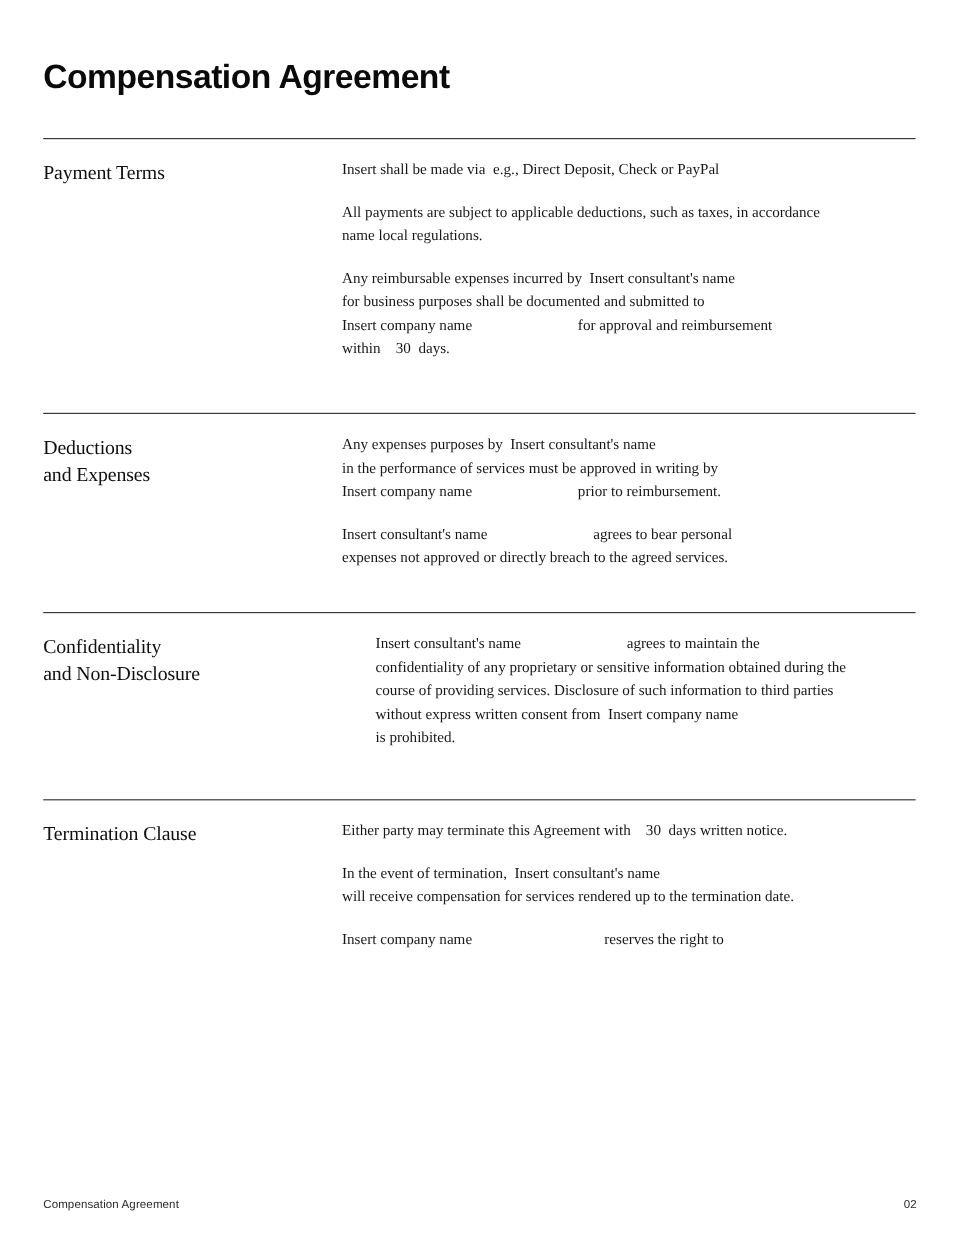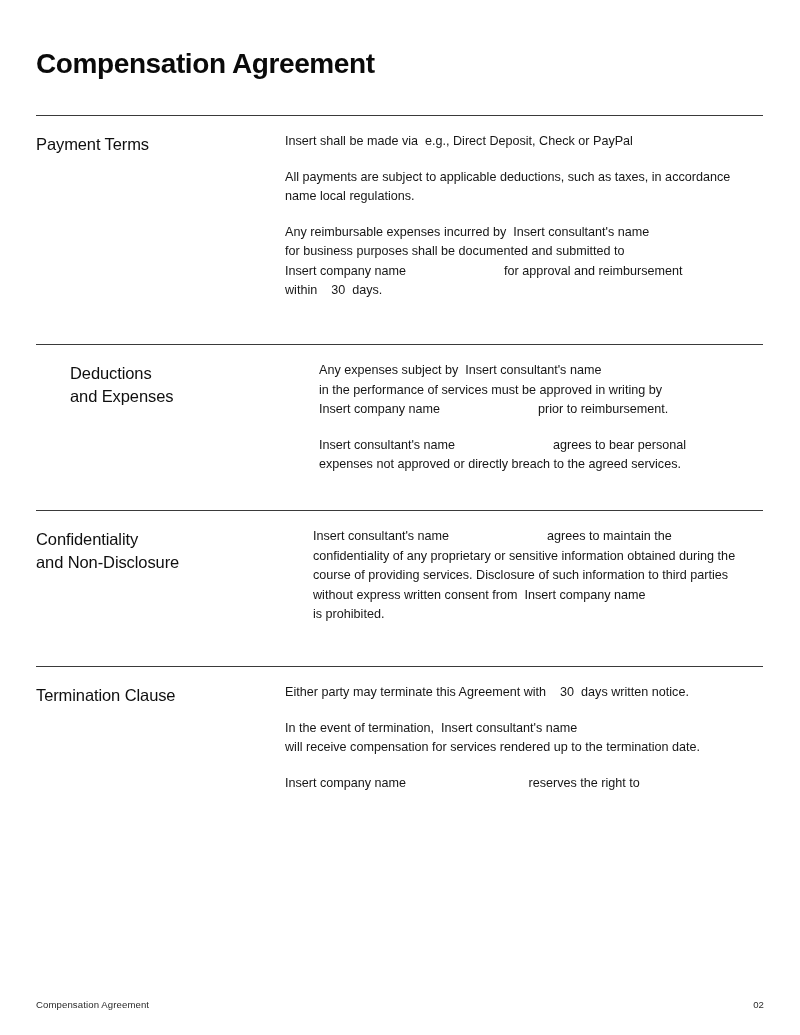--- a/index.html
+++ b/index.html
@@ -34,20 +34,21 @@
     color: #0a0a0a;
     line-height: 1.2;
   }
 
   
   .sections {
     position: absolute;
     left: 36px;
     top: 115px;
     width: 727px;
+    font-family: Liberation Serif, serif;
   }
 
   .section {
     position: relative;
   }
   .divider {
     width: 727px;
     height: 1px;
     background: #3a3a3a;
     margin: 0;
@@ -102,21 +103,21 @@
     display: flex;
     justify-content: space-between;
     align-items: baseline;
     font-size: 9.6px;
     color: #2b2b2b;
     letter-spacing: 0.1px;
   }
 
   
   .sec-payment .section-body { min-height: 228px; }
-  .sec-deductions .section-body { min-height: 165px; margin-left: 34px; }
+  .sec-deductions .section-body { min-height: 165px; }
   .sec-confidentiality .section-body { min-height: 155px; gap: 28px; }
   .sec-termination .section-body { min-height: 140px; }
 </style>
 </head>
 <body>
 
 <div class="page">
 
   <h1 class="doc-title">Compensation Agreement</h1>
 
@@ -148,21 +149,21 @@
 
     <div class="section sec-deductions">
       <div class="divider"></div>
       <div class="section-body">
         <div class="section-heading">
           <span class="hl">Deductions</span>
           <span class="hl">and Expenses</span>
         </div>
         <div class="section-content">
           <p class="para">
-            <span class="line">Any expenses subject by  Insert consultant's name</span>
+            <span class="line">Any expenses purposes by  Insert consultant's name</span>
             <span class="line">in the performance of services must be approved in writing by</span>
             <span class="line">Insert company name                            prior to reimbursement.</span>
           </p>
           <p class="para">
             <span class="line">Insert consultant's name                            agrees to bear personal</span>
             <span class="line">expenses not approved or directly breach to the agreed services.</span>
           </p>
         </div>
       </div>
     </div>

